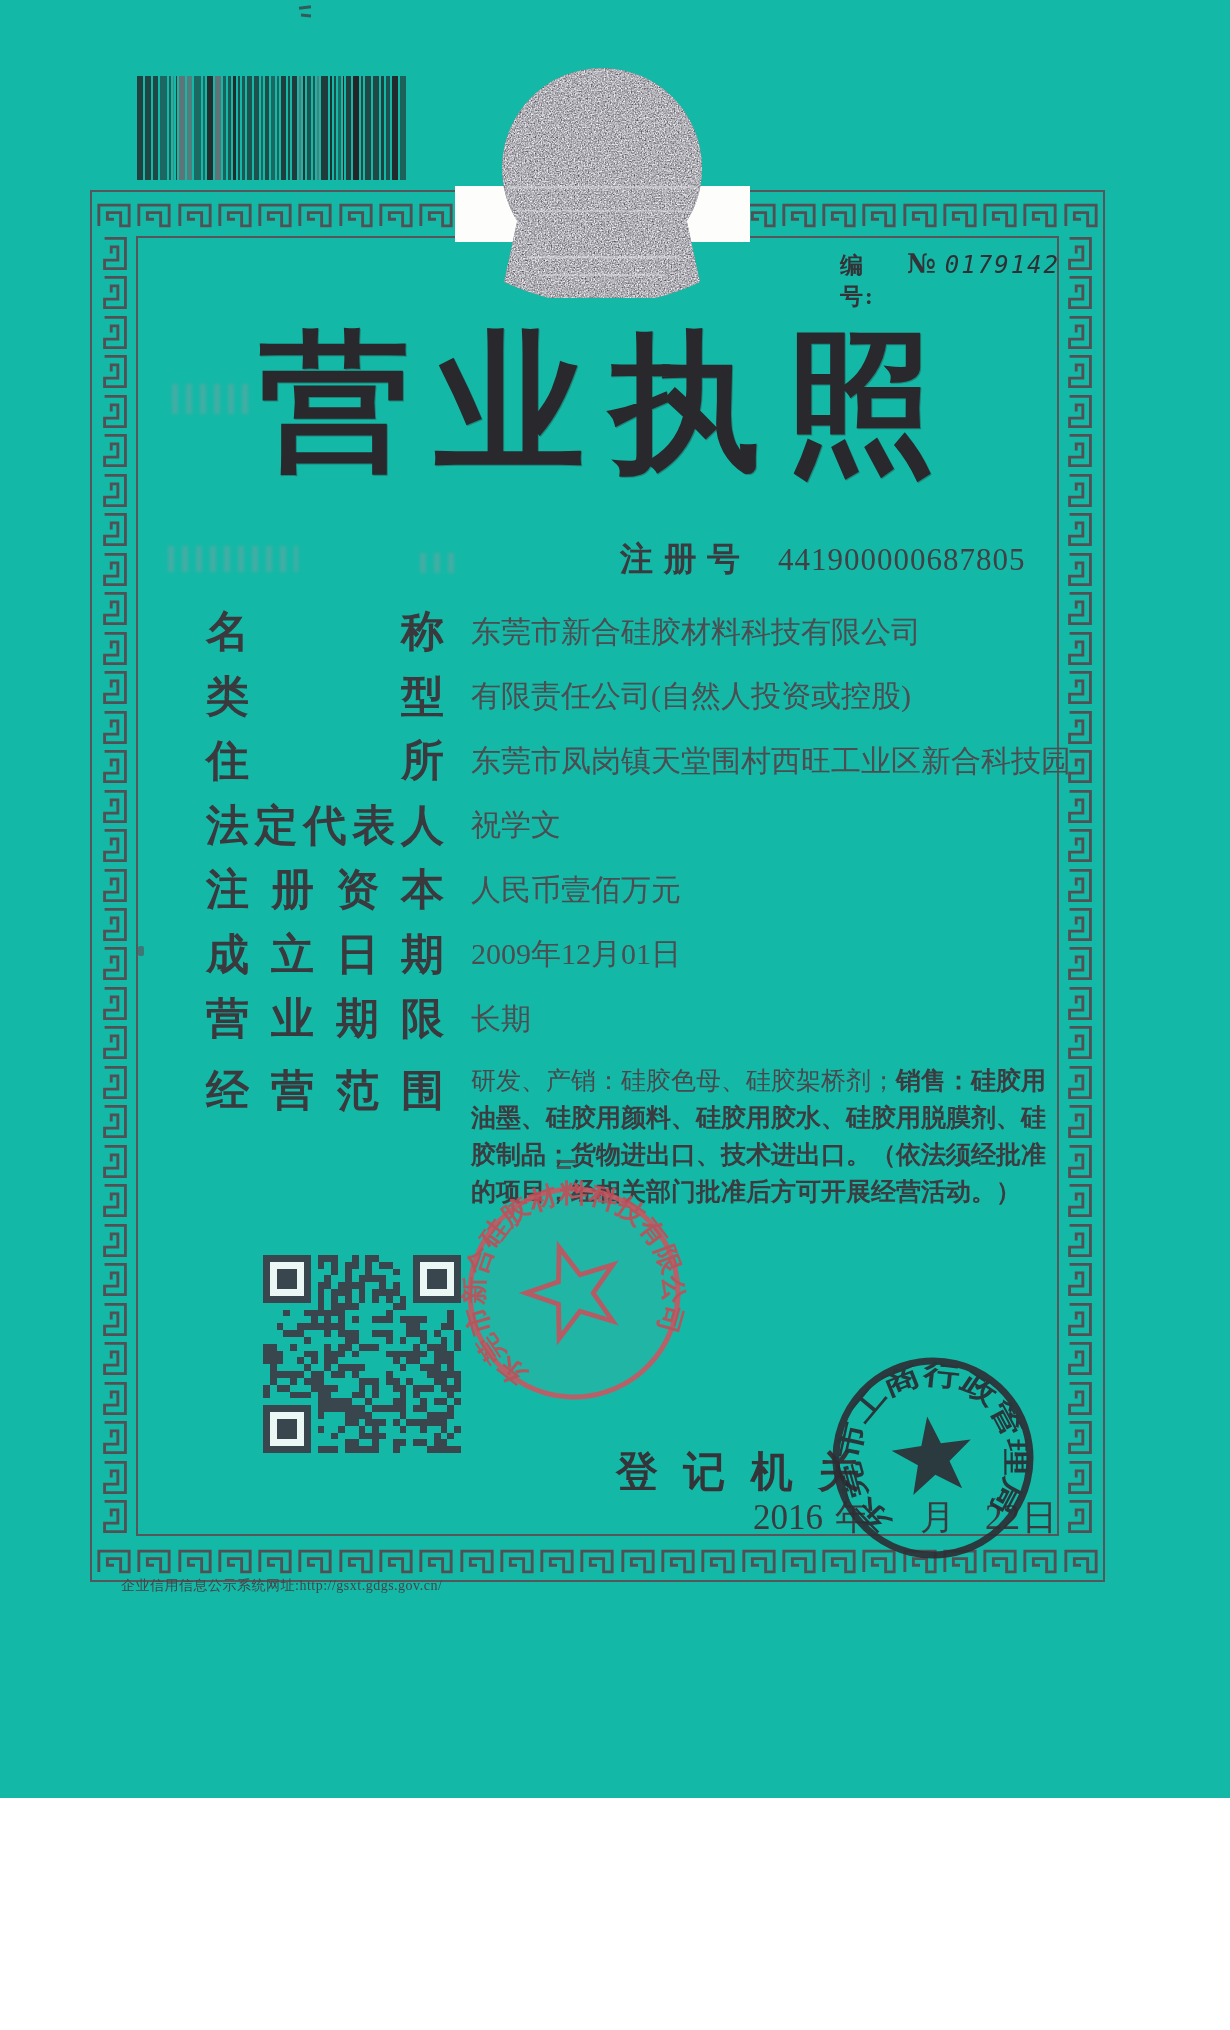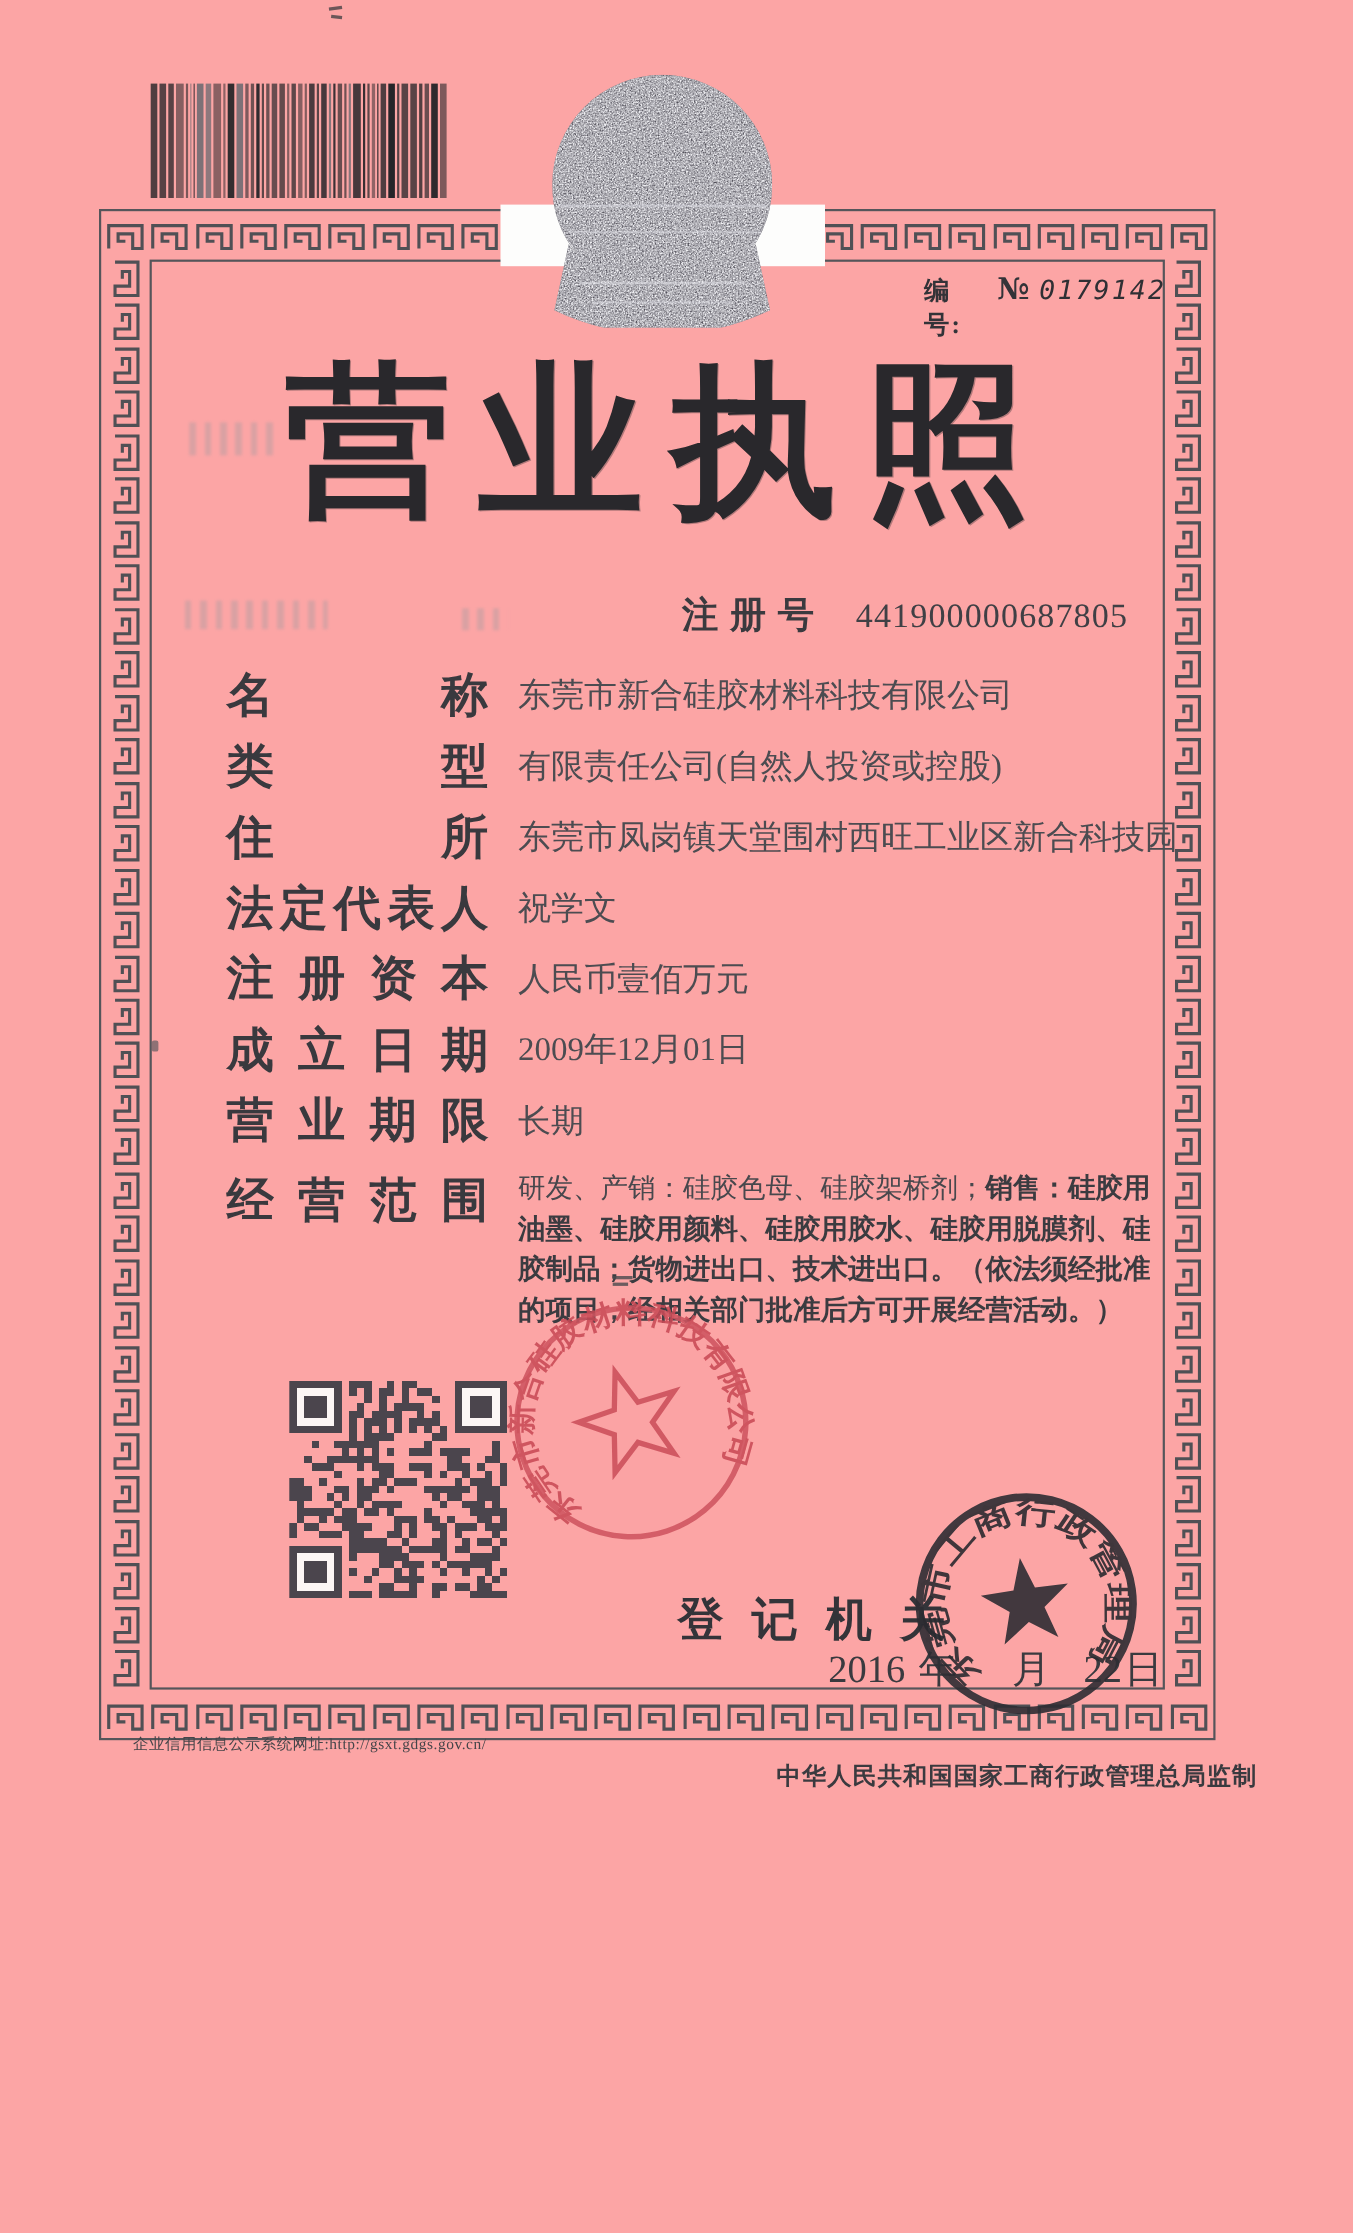--- a/index.html
+++ b/index.html
@@ -1,16 +1,16 @@
 <!DOCTYPE html>
 <html><head>
 <meta charset="utf-8">
 <style>
   html,body{margin:0;padding:0;background:#ffffff;}
-  .page{position:relative;width:1230px;height:2030px;background:#fca5a5;overflow:hidden;
+  .page{position:relative;width:1230px;height:1798px;background:#14b8a6;overflow:hidden;
         font-family:"Liberation Serif","DejaVu Serif",serif;color:#3a3a3e;}
 
   
   .frame-outer{position:absolute;left:90px;top:190px;width:1011px;height:1388px;
                border:2px solid #55555a;z-index:1;}
   .frame-inner{position:absolute;left:136px;top:236px;width:919px;height:1296px;
                border:2px solid #55555a;z-index:1;}
   .strip{position:absolute;z-index:1;}
   .strip-h{display:flex;justify-content:space-between;align-items:center;}
   .strip-v{display:flex;flex-direction:column;justify-content:space-between;align-items:center;}
@@ -1002,15 +1002,14 @@
         <path id="blkArc" d="M -37,64 A 74,74 0 1 1 37,64"></path>
       </defs>
     <g transform="rotate(-8)">
       <circle r="97" class="blk-ring"></circle>
       <path class="blk-star" transform="scale(1.05)" d="M0,-40 L9.4,-12.94 L38.04,-12.36 L15.2,4.94 L23.51,32.36 L0,16 L-23.51,32.36 L-15.2,4.94 L-38.04,-12.36 L-9.4,-12.94 Z"></path>
       <text class="blk-text"><textPath href="#blkArc" startOffset="50%" text-anchor="middle" textLength="360" lengthAdjust="spacingAndGlyphs">东莞市工商行政管理局</textPath></text>
     </g>
   </svg>
 
   <div class="footer-left">企业信用信息公示系统网址:http://gsxt.gdgs.gov.cn/</div>
-  <div class="footer-right">中华人民共和国国家工商行政管理总局监制</div>
 
 </div>
 
 </body></html>

